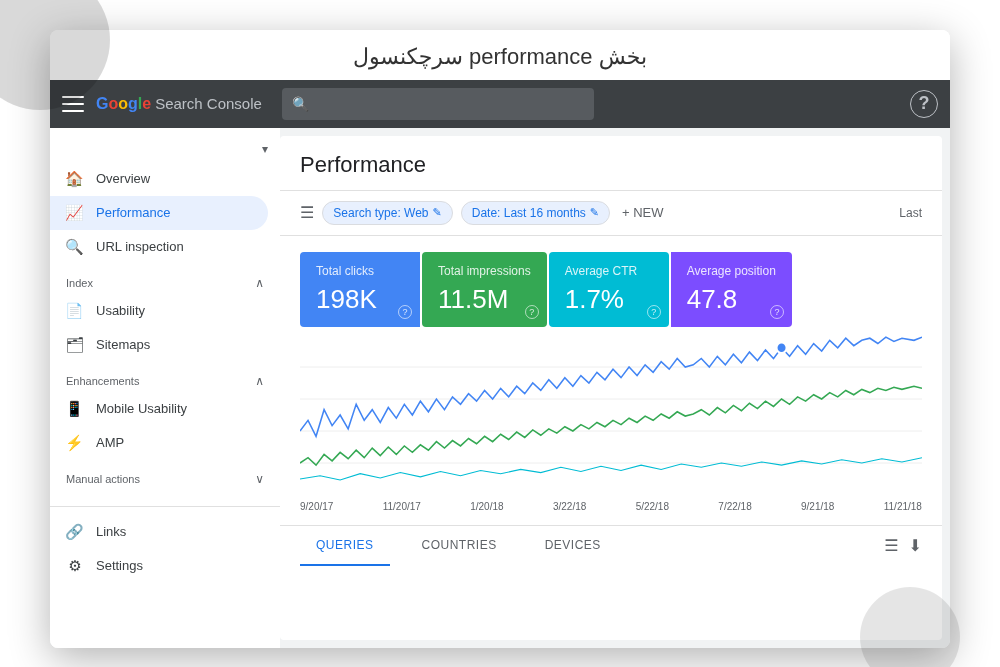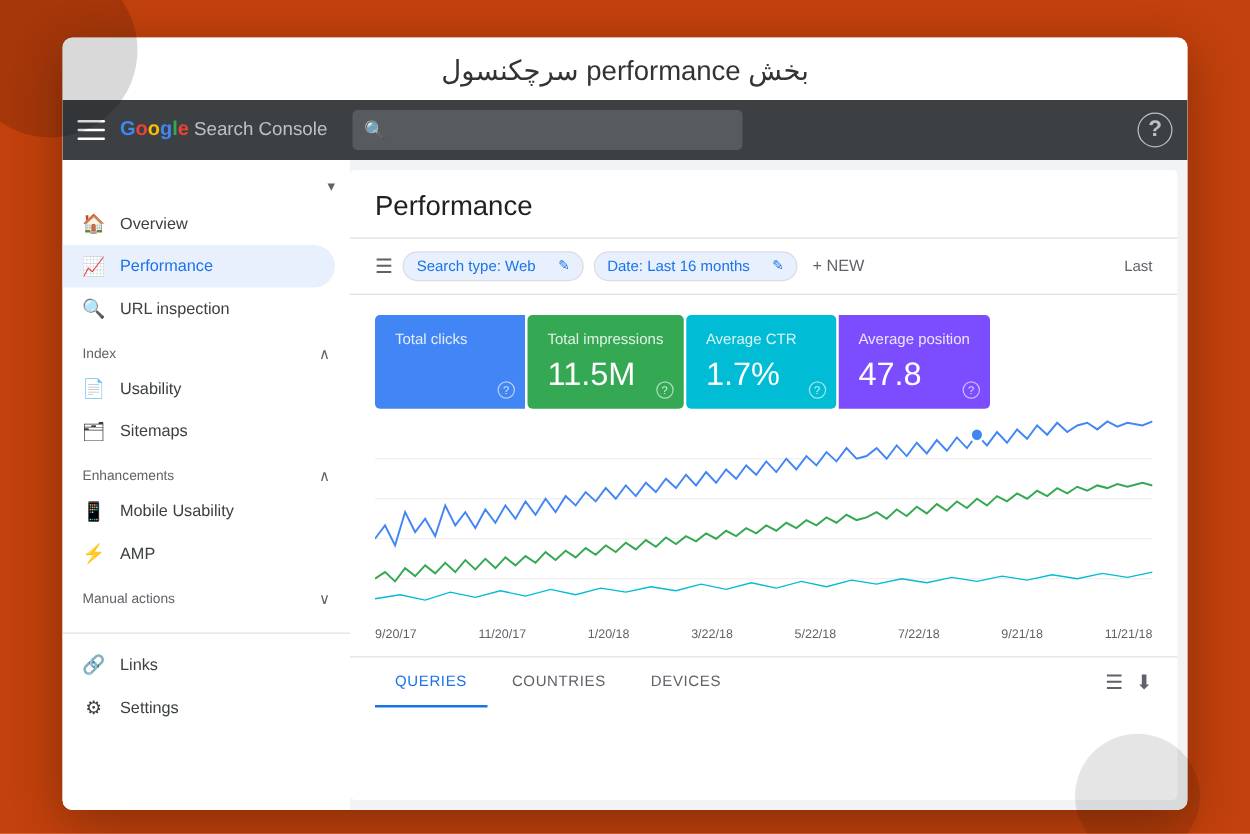--- a/index.html
+++ b/index.html
@@ -225,21 +225,21 @@
 
     .filter-chip {
       background: #e8f0fe;
       border: 1px solid #dadce0;
       border-radius: 16px;
       padding: 4px 10px;
       font-size: 12px;
       color: #1a73e8;
       display: flex;
       align-items: center;
-      gap: 18px;
+      gap: 4px;
       cursor: pointer;
     }
     .filter-chip .edit-icon {
       font-size: 11px;
       color: #1a73e8;
     }
 
     .new-btn {
       display: flex;
       align-items: center;
@@ -333,21 +333,21 @@
     .chart-x-label {
       font-size: 10px;
       color: #5f6368;
     }
 
     
     .tabs-bar {
       display: flex;
       border-top: 1px solid #e0e0e0;
       padding: 0 20px;
-      gap: 4px;
+      gap: 16px;
     }
 
     .tab-item {
       padding: 12px 16px;
       font-size: 12px;
       font-weight: 500;
       color: #5f6368;
       cursor: pointer;
       border-bottom: 2px solid transparent;
       letter-spacing: 0.5px;
@@ -366,21 +366,21 @@
     }
     .tab-action-icon {
       color: #5f6368;
       font-size: 16px;
       cursor: pointer;
     }
   </style>
 </head>
 <body>
 
-<div style="width:1000px; height:667px; background:#c2410c; display:flex; align-items:center; justify-content:center; position:relative;">
+<div style="width:1000px; height:667px; background:#ffffff; display:flex; align-items:center; justify-content:center; position:relative;">
 
   <div style="position:absolute; top:-30px; left:-30px; width:140px; height:140px; border-radius:50%; background:rgba(0,0,0,0.15);"></div>
 
   <div style="position:absolute; bottom:-20px; right:40px; width:100px; height:100px; border-radius:50%; background:rgba(0,0,0,0.1);"></div>
 
   <div class="outer-wrapper">
 
     <div class="page-title-bar">
       <span>بخش performance سرچکنسول</span>
     </div>
@@ -489,20 +489,21 @@
           <div class="new-btn">
             <span>+ NEW</span>
           </div>
           <div class="filter-spacer"></div>
           <span class="last-label">Last</span>
         </div>
 
         <div class="metric-cards">
           <div class="metric-card clicks">
             <div class="metric-label">Total clicks</div>
+            <div class="metric-value">198K</div>
             <div class="metric-info">?</div>
           </div>
           <div class="metric-card impressions">
             <div class="metric-label">Total impressions</div>
             <div class="metric-value">11.5M</div>
             <div class="metric-info">?</div>
           </div>
           <div class="metric-card ctr">
             <div class="metric-label">Average CTR</div>
             <div class="metric-value">1.7%</div>

